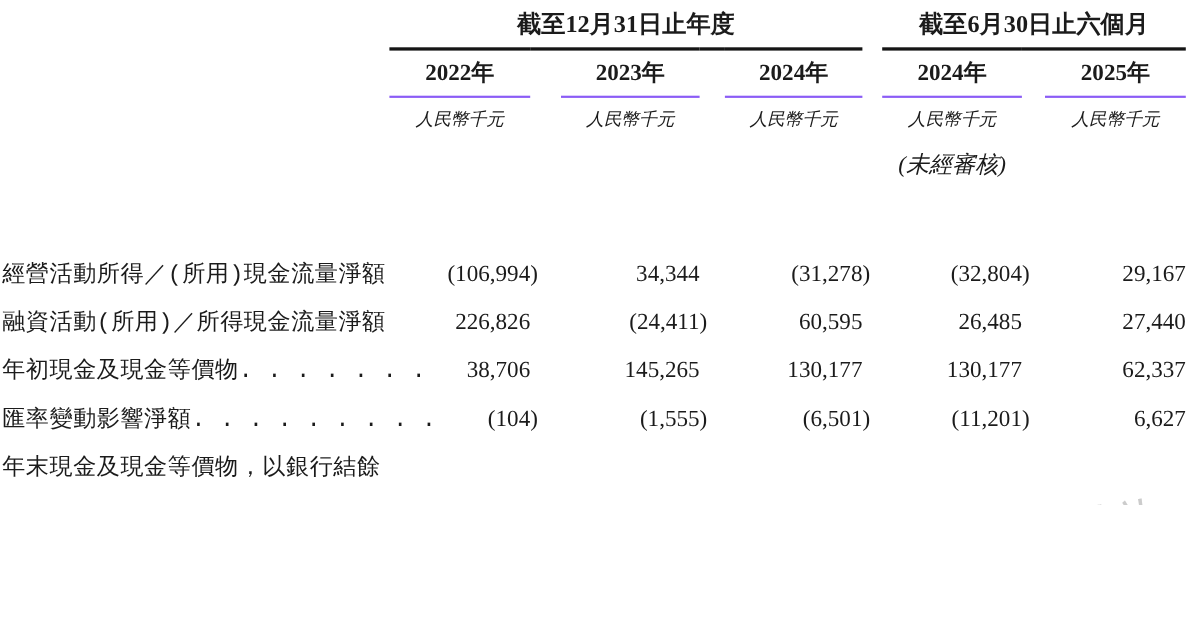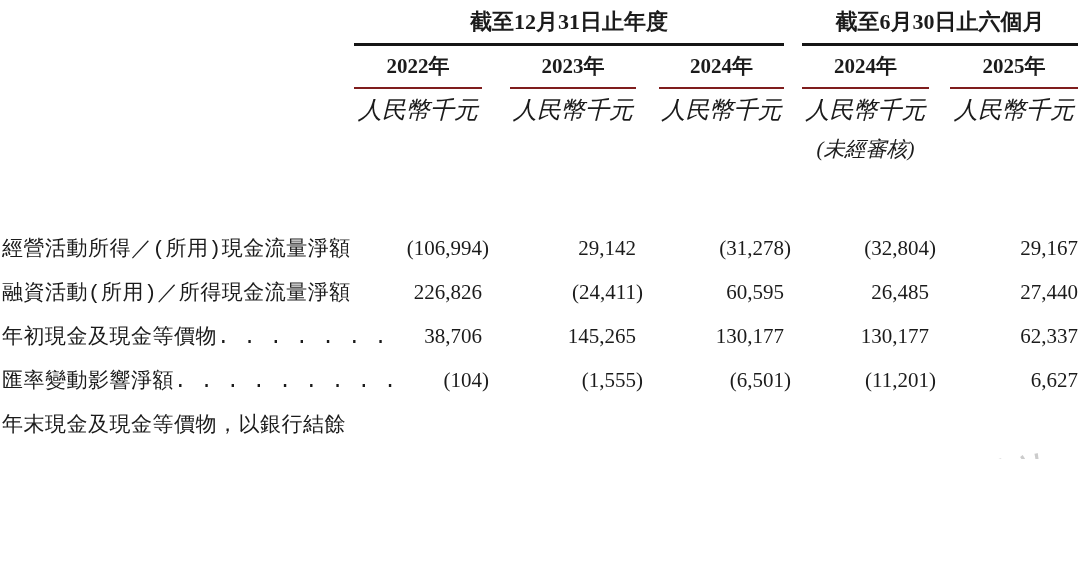--- a/index.html
+++ b/index.html
@@ -6,23 +6,23 @@
   .page{
     position:relative;width:1080px;height:459px;background:#ffffff;overflow:hidden;
     font-family:"Liberation Serif","DejaVu Serif",serif;color:#1b1b1b;
   }
   table.fin{border-collapse:collapse;table-layout:fixed;width:1076px;margin-left:2px;margin-top:4px;}
   td{padding:0;vertical-align:middle;overflow:visible;white-space:nowrap;}
   
   tr.group-row{height:40px;}
   td.group{font-weight:bold;font-size:22px;text-align:center;border-bottom:3px solid #151515;vertical-align:bottom;padding-bottom:6px;}
   tr.years-row{height:44px;}
-  td.year{font-weight:bold;font-size:21px;text-align:center;border-bottom:2px solid #7f1d1d;vertical-align:middle;}
+  td.year{font-weight:bold;font-size:21px;text-align:center;border-bottom:2px solid #8b5cf6;vertical-align:middle;}
   tr.units-row{height:42px;}
-  td.unit{font-size:24px;font-style:italic;text-align:center;vertical-align:middle;}
+  td.unit{font-size:16px;font-style:italic;text-align:center;vertical-align:middle;}
   tr.note-row{height:38px;}
   td.note{font-size:21px;font-style:italic;text-align:center;vertical-align:middle;}
   tr.spacer-row{height:58px;}
   
   tr.data{height:44px;}
   tr.data2{height:40px;}
   td.lbl{font-size:21px;text-align:left;letter-spacing:0.5px;font-family:Liberation Mono, monospace;}
   td.lbl.indent{padding-left:28px;}
   td.num{font-size:21px;text-align:right;}
   .hangp{margin-right:-7px;}
@@ -104,21 +104,21 @@
     </tr>
 
     <tr class="spacer-row">
           <td colspan="10"></td>
         </tr>
 
     <tr class="data">
       <td class="lbl">經營活動所得／(所用)現金流量淨額</td>
       <td class="num">(106,994<span class="hangp">)</span></td>
       <td></td>
-      <td class="num">29,142</td>
+      <td class="num">34,344</td>
       <td></td>
       <td class="num">(31,278<span class="hangp">)</span></td>
       <td></td>
       <td class="num">(32,804<span class="hangp">)</span></td>
       <td></td>
       <td class="num">29,167</td>
     </tr>
 
 
     <tr class="data">

